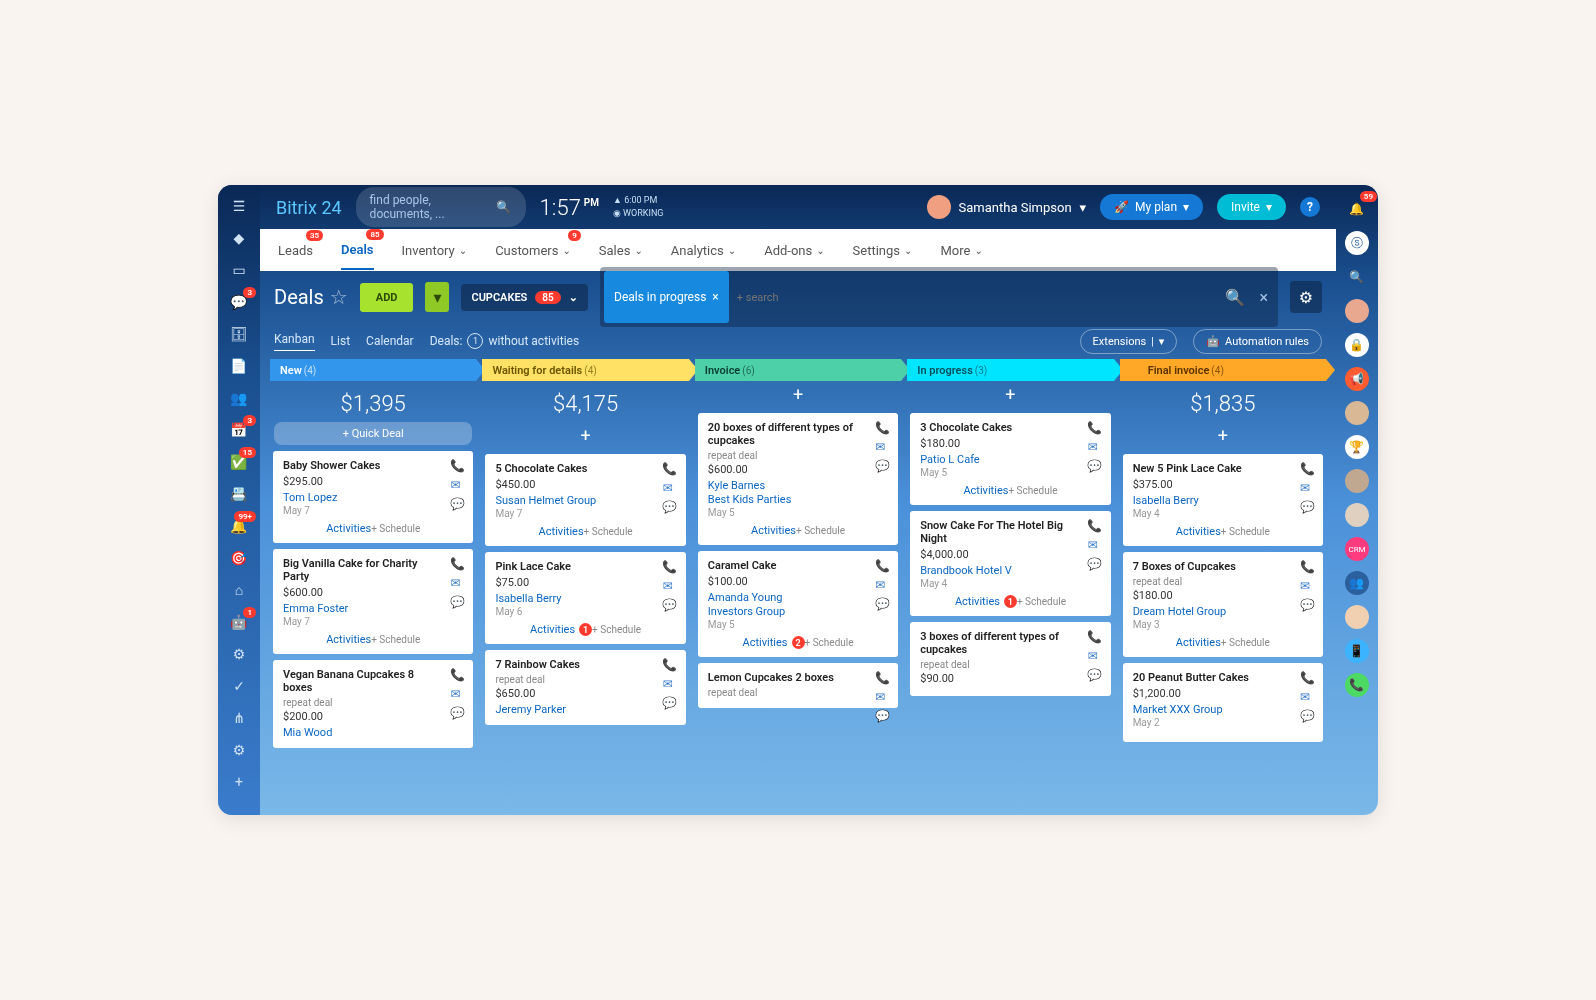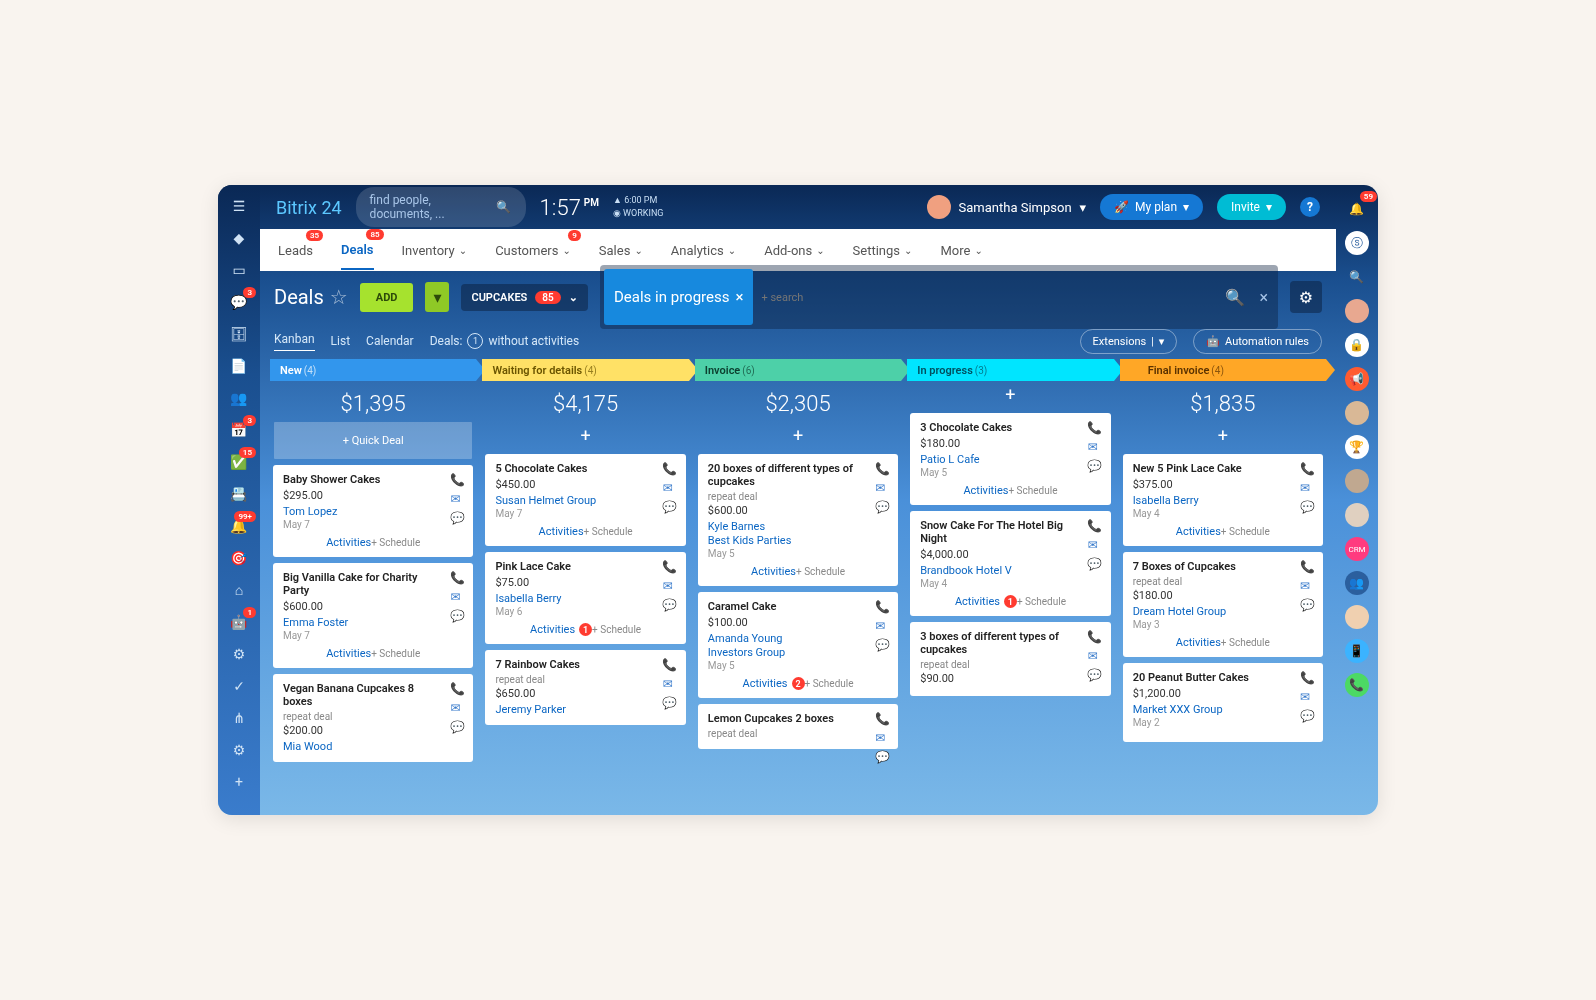--- a/index.html
+++ b/index.html
@@ -27,41 +27,41 @@
 .nav-item{position:relative;cursor:pointer;display:flex;align-items:center;gap:4px;}
 .nav-item.active{color:#0b66c3;font-weight:600;border-bottom:2px solid #0b66c3;padding-bottom:11px;margin-bottom:-11px;}
 .nbadge{position:absolute;top:-13px;right:-10px;background:#ff3b30;color:#fff;font-size:8px;font-weight:600;padding:1px 4px;border-radius:7px;}
 .section-hdr{height:52px;display:flex;align-items:center;padding:0 14px;gap:12px;}
 .page-title{color:#fff;font-size:20px;font-weight:400;display:flex;align-items:center;gap:6px;}
 .add-btn{background:#a6e22e;color:#2d4a0a;font-size:11px;font-weight:700;padding:8px 16px;border-radius:3px;cursor:pointer;}
 .add-split{background:#8fc926;width:24px;height:30px;display:flex;align-items:center;justify-content:center;border-radius:3px;color:#2d4a0a;cursor:pointer;}
 .cupcake-pill{background:rgba(10,30,60,.5);border-radius:4px;padding:7px 10px;display:flex;align-items:center;gap:8px;color:#fff;font-size:11px;font-weight:600;}
 .count-red{background:#ff3b30;border-radius:9px;padding:1px 7px;font-size:10px;}
 .filter-bar{background:rgba(10,30,60,.4);border-radius:4px;flex:1;display:flex;align-items:center;padding:4px;gap:8px;}
-.chip{background:#1789de;color:#fff;font-size:15px;padding:19px 10px;border-radius:3px;display:flex;align-items:flex-start;gap:6px;}
+.chip{background:#1789de;color:#fff;font-size:12px;padding:19px 10px;border-radius:3px;display:flex;align-items:flex-start;gap:6px;}
 .filter-bar input{background:transparent;border:none;outline:none;color:#a8c5e8;font-size:11px;flex:1;}
 .gear-box{background:rgba(10,30,60,.5);width:32px;height:32px;border-radius:4px;display:flex;align-items:center;justify-content:center;color:#fff;cursor:pointer;}
 .subtabs{height:36px;display:flex;align-items:center;padding:0 14px;gap:16px;color:#d4e7f8;font-size:12px;}
 .sub-item{cursor:pointer;}
 .sub-item.active{border-bottom:1px solid #fff;padding-bottom:4px;}
 .deals-note{display:flex;align-items:center;gap:5px;}
 .circ-num{border:1px solid #d4e7f8;border-radius:50%;width:16px;height:16px;display:inline-flex;align-items:center;justify-content:center;font-size:9px;}
 .ext-btn,.auto-btn{border:1px solid rgba(255,255,255,.4);border-radius:15px;padding:5px 12px;font-size:11px;color:#fff;display:flex;align-items:center;gap:5px;cursor:pointer;}
 .board{flex:1;display:flex;overflow:hidden;padding:0 10px;gap:6px;}
 .col{flex:1;min-width:0;display:flex;flex-direction:column;}
 .col-hdr{height:22px;position:relative;display:flex;align-items:center;padding:0 10px;font-size:11px;font-weight:600;}
 .col-hdr::after{content:"";position:absolute;right:-9px;top:0;border-top:11px solid transparent;border-bottom:11px solid transparent;border-left:9px solid var(--c);}
 .c1{--c:#3296ed;background:#3296ed;color:#fff;}
 .c2{--c:#ffe166;background:#ffe166;color:#6b5500;}
 .c3{--c:#4dd0a8;background:#4dd0a8;color:#0d4030;}
 .c4{--c:#00e5ff;background:#00e5ff;color:#005060;}
 .c5{--c:#ffa726;background:#ffa726;color:#5a3200;padding-left:28px;}
 .col-hdr .cnt{font-weight:400;opacity:.7;margin-left:2px;font-size:10px;}
 .col-total{text-align:center;color:#fff;font-size:22px;font-weight:300;padding:10px 0 6px;}
-.qd{background:rgba(255,255,255,.25);color:#fff;font-size:11px;padding:12px;text-align:center;margin:0 4px 6px;border-radius:1px;cursor:pointer;}
+.qd{background:rgba(255,255,255,.25);color:#fff;font-size:11px;padding:5px;text-align:center;margin:0 4px 6px;border-radius:8px;cursor:pointer;}
 .plus{color:#fff;text-align:center;font-size:18px;padding:3px 0 8px;cursor:pointer;}
 .cards{flex:1;overflow:hidden;display:flex;flex-direction:column;gap:6px;padding:0 3px;}
 .card{background:#fff;border-radius:3px;padding:8px 10px;font-size:11px;position:relative;}
 .card .ttl{font-weight:600;color:#222;margin-bottom:3px;padding-right:24px;}
 .card .sub{color:#888;font-size:10px;margin-bottom:2px;}
 .card .prc{color:#333;margin-bottom:3px;}
 .card .cnt-link{color:#0b66c3;margin-bottom:1px;}
 .card .date{color:#999;font-size:10px;margin-bottom:6px;}
 .card .ftr{display:flex;justify-content:center;align-items:center;}
 .card .act{color:#0b66c3;font-size:11px;display:flex;align-items:center;gap:4px;}
@@ -313,21 +313,20 @@
       <div class="ttl">7 Rainbow Cakes</div>
       <div class="sub">repeat deal</div>
       <div class="prc">$650.00</div>
       <div class="cnt-link">Jeremy Parker</div>
 
     </div>
           </div>
         </div>
         <div class="col">
           <div class="col-hdr c3">Invoice<span class="cnt">(6)</span></div>
-    <div class="col-total">$2,305</div>
     <div class="plus">+</div>
     <div class="cards">
             <div class="card">
       <div class="icons">
                 <span>📞</span>
                 <span>✉</span>
                 <span style="color:#bbb">💬</span>
               </div>
       <div class="ttl">20 boxes of different types of cupcakes</div>
       <div class="sub">repeat deal</div>

